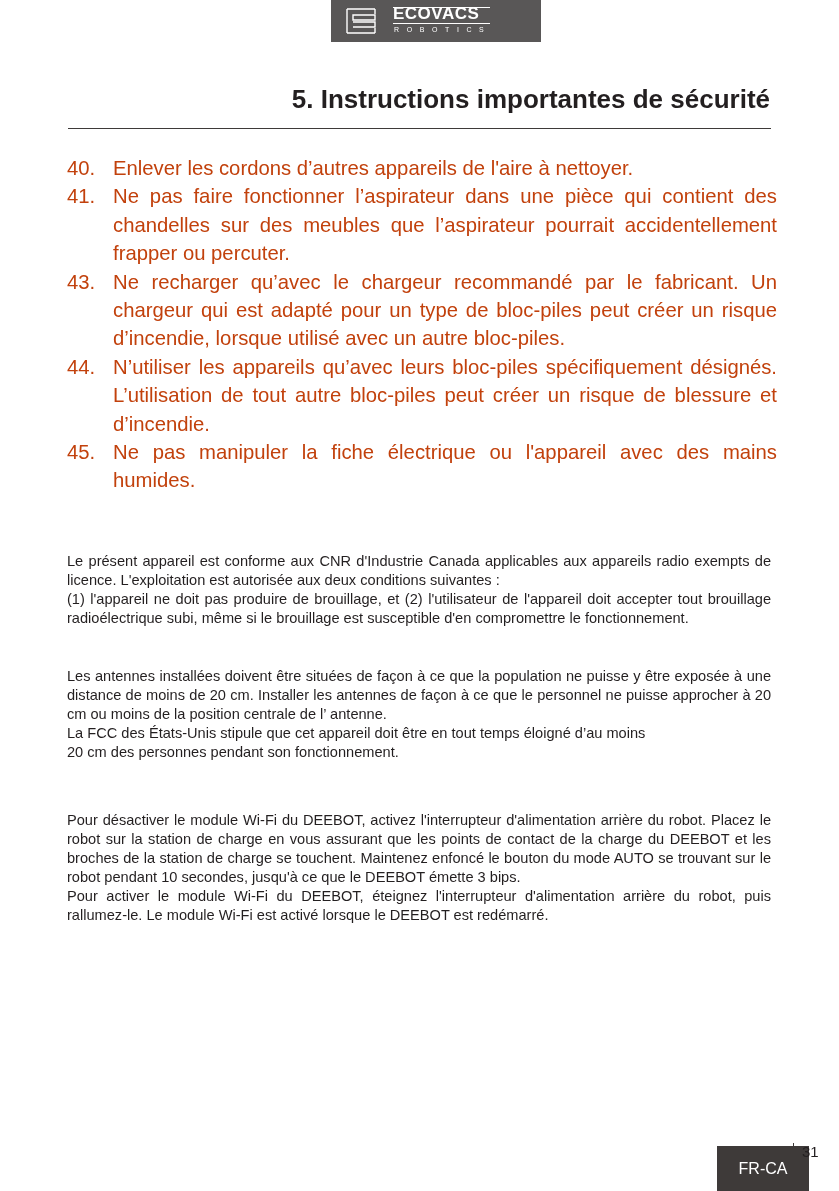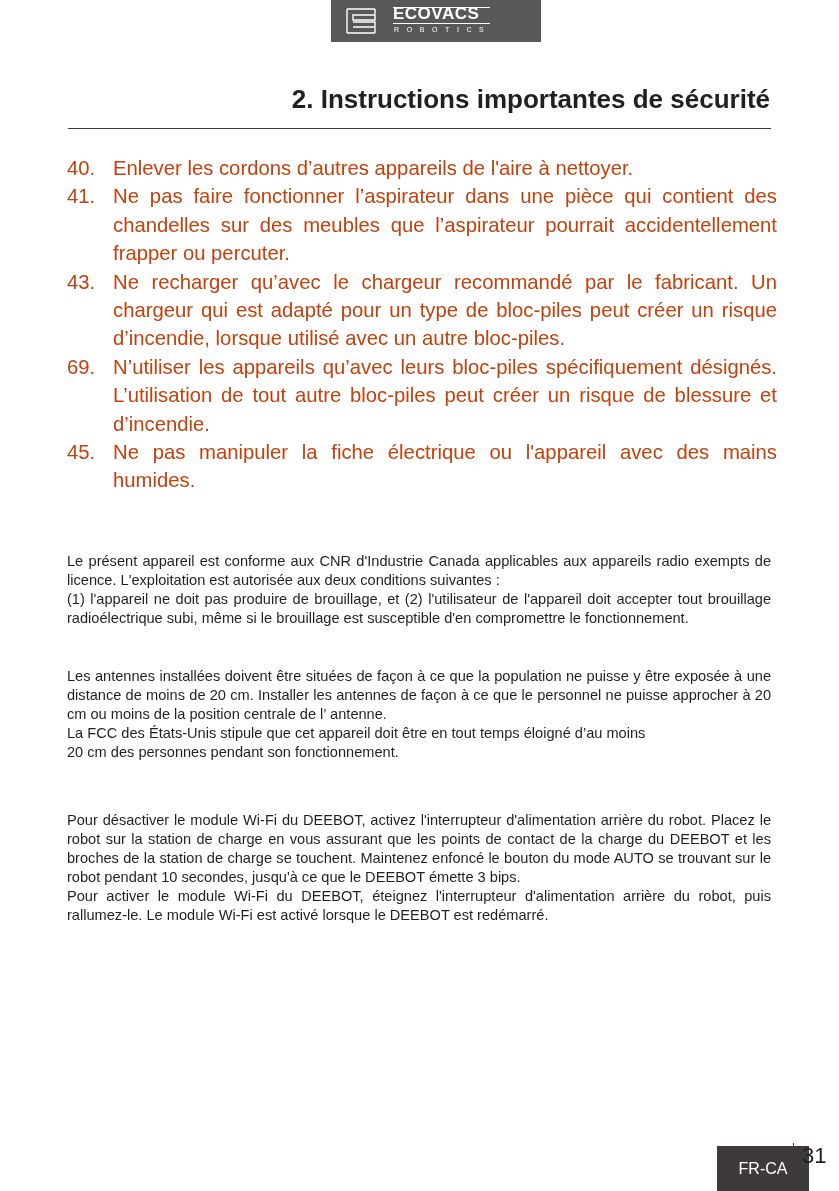--- a/index.html
+++ b/index.html
@@ -19,53 +19,53 @@
   .list { position: absolute; left: 61px; top: 148px; width: 710px; margin: 6px; padding: 0; list-style: none; font-size: 20.3px; line-height: 28.4px; color: #c2410c; }
   .list li { position: relative; padding-left: 46px; text-align: justify; }
   .list .num { position: absolute; left: 0; top: 0; }
 
   .para { position: absolute; left: 67px; width: 704px; font-size: 14.6px; line-height: 18.9px; color: #231f20; text-align: justify; margin: 0; }
   .para .line { display: block; }
   .para .last { text-align: left; }
 
   .lang-box { position: absolute; left: 717px; top: 1146px; width: 92px; height: 45px; background: #3e3a39; color: #fff; font-size: 16px; line-height: 45px; text-align: center; }
   .divider { position: absolute; left: 793px; top: 1143px; width: 1px; height: 42px; background: #3e3a39; }
-  .page-num { position: absolute; left: 802px; top: 1143px; font-size: 22px; color: #231f20; }
+  .page-num { position: absolute; left: 802px; top: 1143px; font-size: 15px; color: #231f20; }
 </style>
 </head>
 <body>
 
 <div class="logo">
   <svg width="34" height="26" viewBox="0 0 34 26">
     <path d="M2 1 H30 M30 1 V6 M2 1 V25 M2 25 H30 M30 25 V20 M8 7 H30 V12 H8 Z M8 14 H30 V19 H8" fill="none" stroke="#ffffff" stroke-width="1.4"></path>
   </svg>
   <div class="logo-line"></div>
   <div class="logo-word">ECOVACS</div>
   <div class="logo-line2"></div>
   <div class="logo-sub">ROBOTICS</div>
 </div>
 
-<h1 class="title">2. Instructions importantes de sécurité</h1>
+<h1 class="title">5. Instructions importantes de sécurité</h1>
 <div class="title-rule"></div>
 
 <ul class="list">
   <li>
     <span class="num">40.</span>
     <span>Enlever les cordons d’autres appareils de l'aire à nettoyer.</span>
   </li>
   <li>
     <span class="num">41.</span>
     <span>Ne pas faire fonctionner l’aspirateur dans une pièce qui contient des chandelles sur des meubles que l’aspirateur pourrait accidentellement frapper ou percuter.</span>
   </li>
   <li>
     <span class="num">43.</span>
     <span>Ne recharger qu’avec le chargeur recommandé par le fabricant. Un chargeur qui est adapté pour un type de bloc-piles peut créer un risque d’incendie, lorsque utilisé avec un autre bloc-piles.</span>
   </li>
   <li>
-    <span class="num">69.</span>
+    <span class="num">44.</span>
     <span>N’utiliser les appareils qu’avec leurs bloc-piles spécifiquement désignés. L’utilisation de tout autre bloc-piles peut créer un risque de blessure et d’incendie.</span>
   </li>
   <li>
     <span class="num">45.</span>
     <span>Ne pas manipuler la fiche électrique ou l'appareil avec des mains humides.</span>
   </li>
 </ul>
 
 <p class="para" style="top:552px;">
   <span class="line">Le présent appareil est conforme aux CNR d'Industrie Canada applicables aux appareils radio exempts de licence. L'exploitation est autorisée aux deux conditions suivantes :</span>

